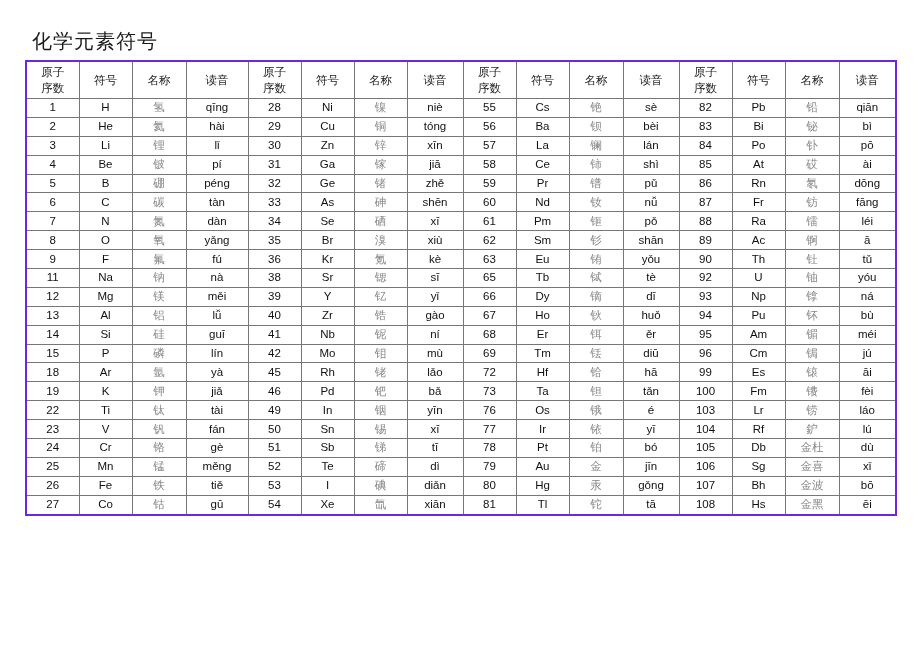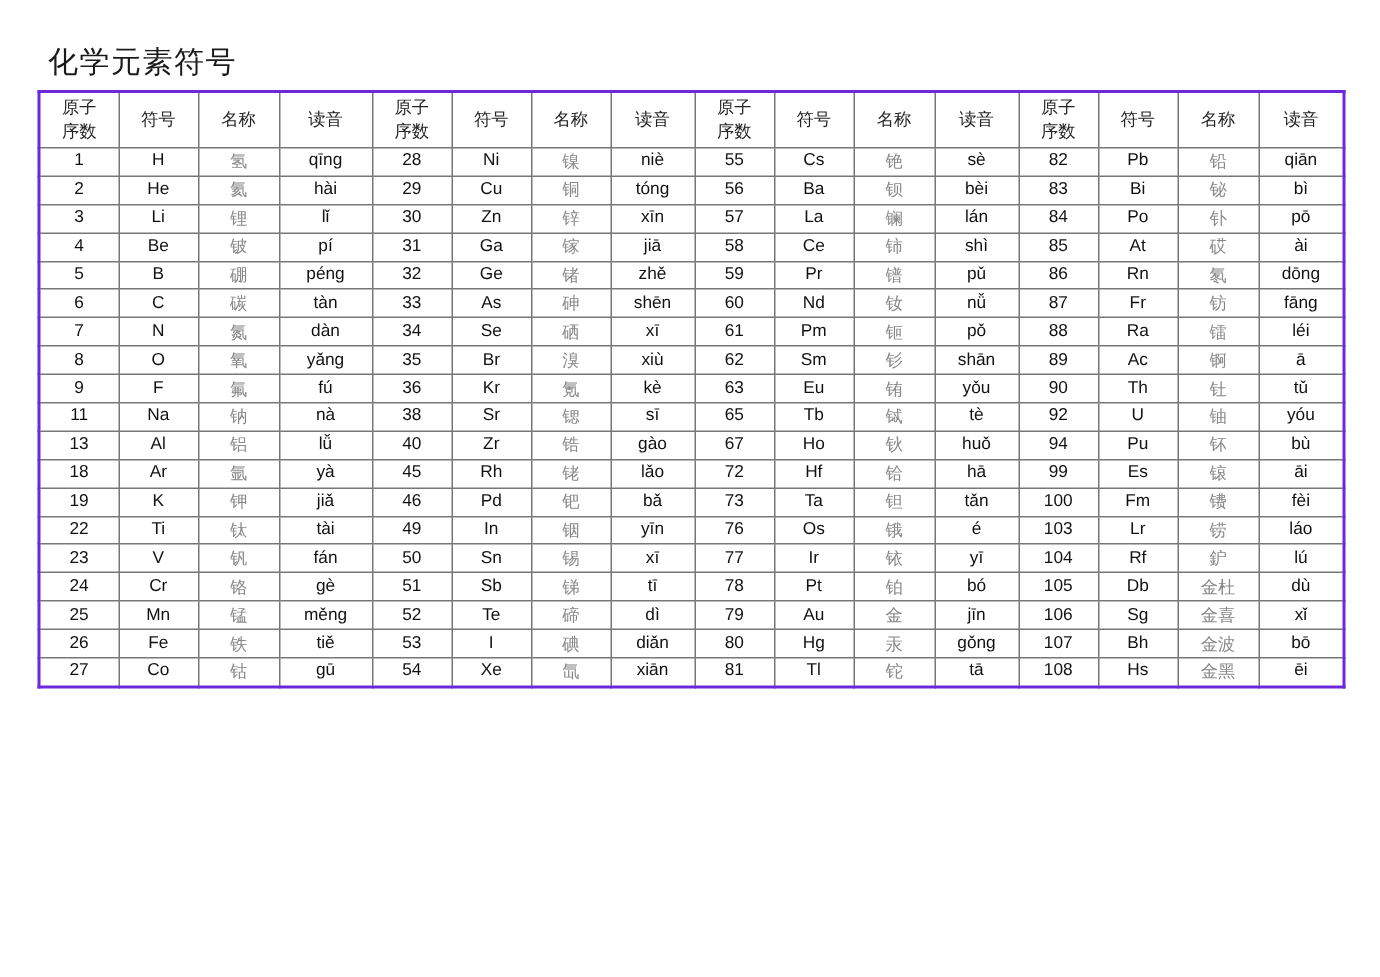--- a/index.html
+++ b/index.html
@@ -243,38 +243,92 @@
         <td class="num">65</td>
         <td class="sym">Tb</td>
         <td class="name">铽</td>
         <td class="pin">tè</td>
         <td class="num">92</td>
         <td class="sym">U</td>
         <td class="name">铀</td>
         <td class="pin">yóu</td>
       </tr>
       <tr>
+        <td class="num">12</td>
+        <td class="sym">Mg</td>
+        <td class="name">镁</td>
+        <td class="pin">měi</td>
+        <td class="num">39</td>
+        <td class="sym">Y</td>
+        <td class="name">钇</td>
+        <td class="pin">yǐ</td>
+        <td class="num">66</td>
+        <td class="sym">Dy</td>
+        <td class="name">镝</td>
+        <td class="pin">dī</td>
+        <td class="num">93</td>
+        <td class="sym">Np</td>
+        <td class="name">镎</td>
+        <td class="pin">ná</td>
+      </tr>
+      <tr>
         <td class="num">13</td>
         <td class="sym">Al</td>
         <td class="name">铝</td>
         <td class="pin">lǚ</td>
         <td class="num">40</td>
         <td class="sym">Zr</td>
         <td class="name">锆</td>
         <td class="pin">gào</td>
         <td class="num">67</td>
         <td class="sym">Ho</td>
         <td class="name">钬</td>
         <td class="pin">huǒ</td>
         <td class="num">94</td>
         <td class="sym">Pu</td>
         <td class="name">钚</td>
         <td class="pin">bù</td>
       </tr>
       <tr>
+        <td class="num">14</td>
+        <td class="sym">Si</td>
+        <td class="name">硅</td>
+        <td class="pin">guī</td>
+        <td class="num">41</td>
+        <td class="sym">Nb</td>
+        <td class="name">铌</td>
+        <td class="pin">ní</td>
+        <td class="num">68</td>
+        <td class="sym">Er</td>
+        <td class="name">铒</td>
+        <td class="pin">ěr</td>
+        <td class="num">95</td>
+        <td class="sym">Am</td>
+        <td class="name">镅</td>
+        <td class="pin">méi</td>
+      </tr>
+      <tr>
+        <td class="num">15</td>
+        <td class="sym">P</td>
+        <td class="name">磷</td>
+        <td class="pin">lín</td>
+        <td class="num">42</td>
+        <td class="sym">Mo</td>
+        <td class="name">钼</td>
+        <td class="pin">mù</td>
+        <td class="num">69</td>
+        <td class="sym">Tm</td>
+        <td class="name">铥</td>
+        <td class="pin">diū</td>
+        <td class="num">96</td>
+        <td class="sym">Cm</td>
+        <td class="name">锔</td>
+        <td class="pin">jú</td>
+      </tr>
+      <tr>
         <td class="num">18</td>
         <td class="sym">Ar</td>
         <td class="name">氩</td>
         <td class="pin">yà</td>
         <td class="num">45</td>
         <td class="sym">Rh</td>
         <td class="name">铑</td>
         <td class="pin">lǎo</td>
         <td class="num">72</td>
         <td class="sym">Hf</td>

